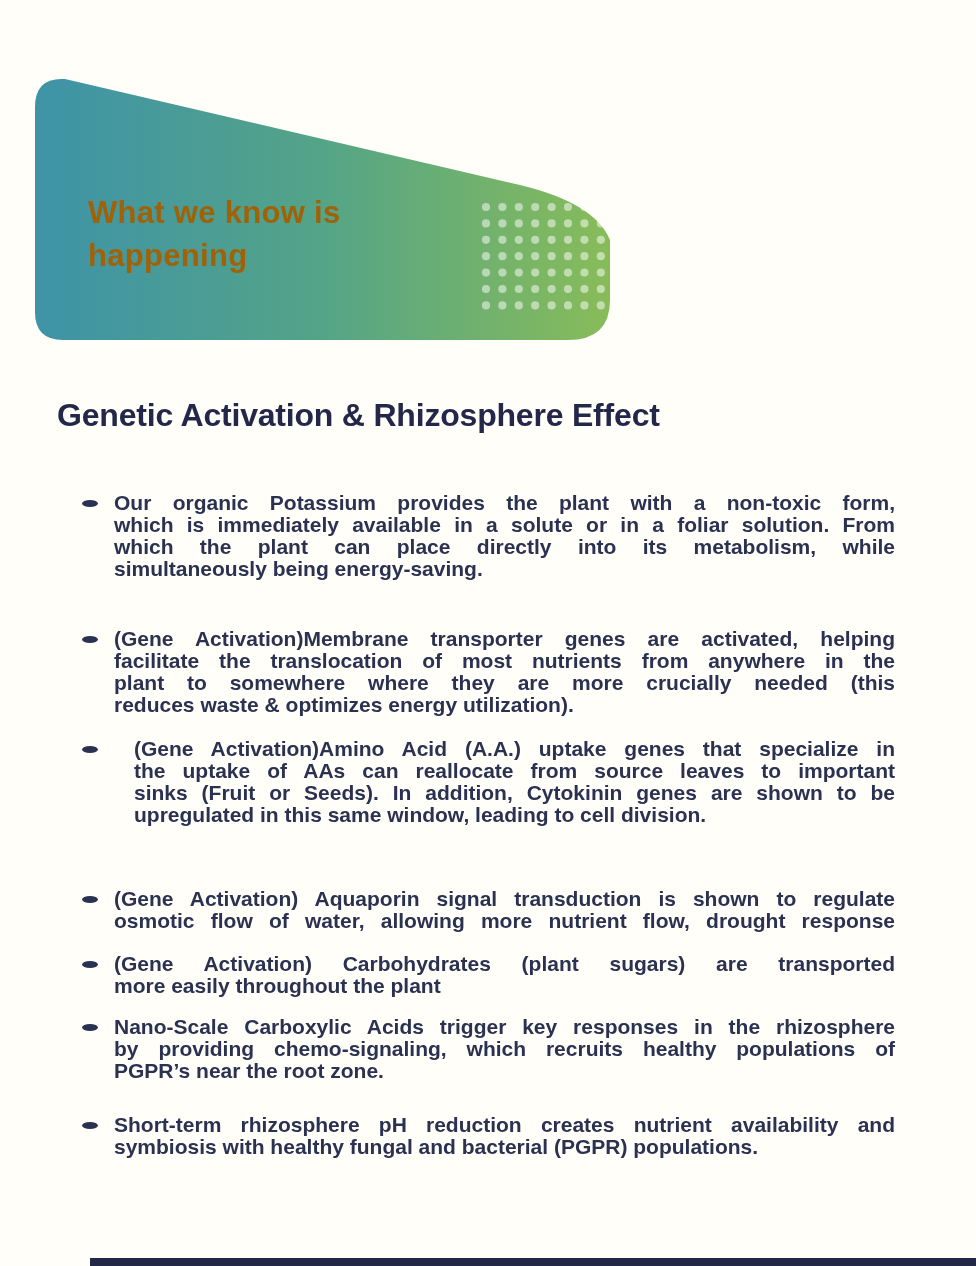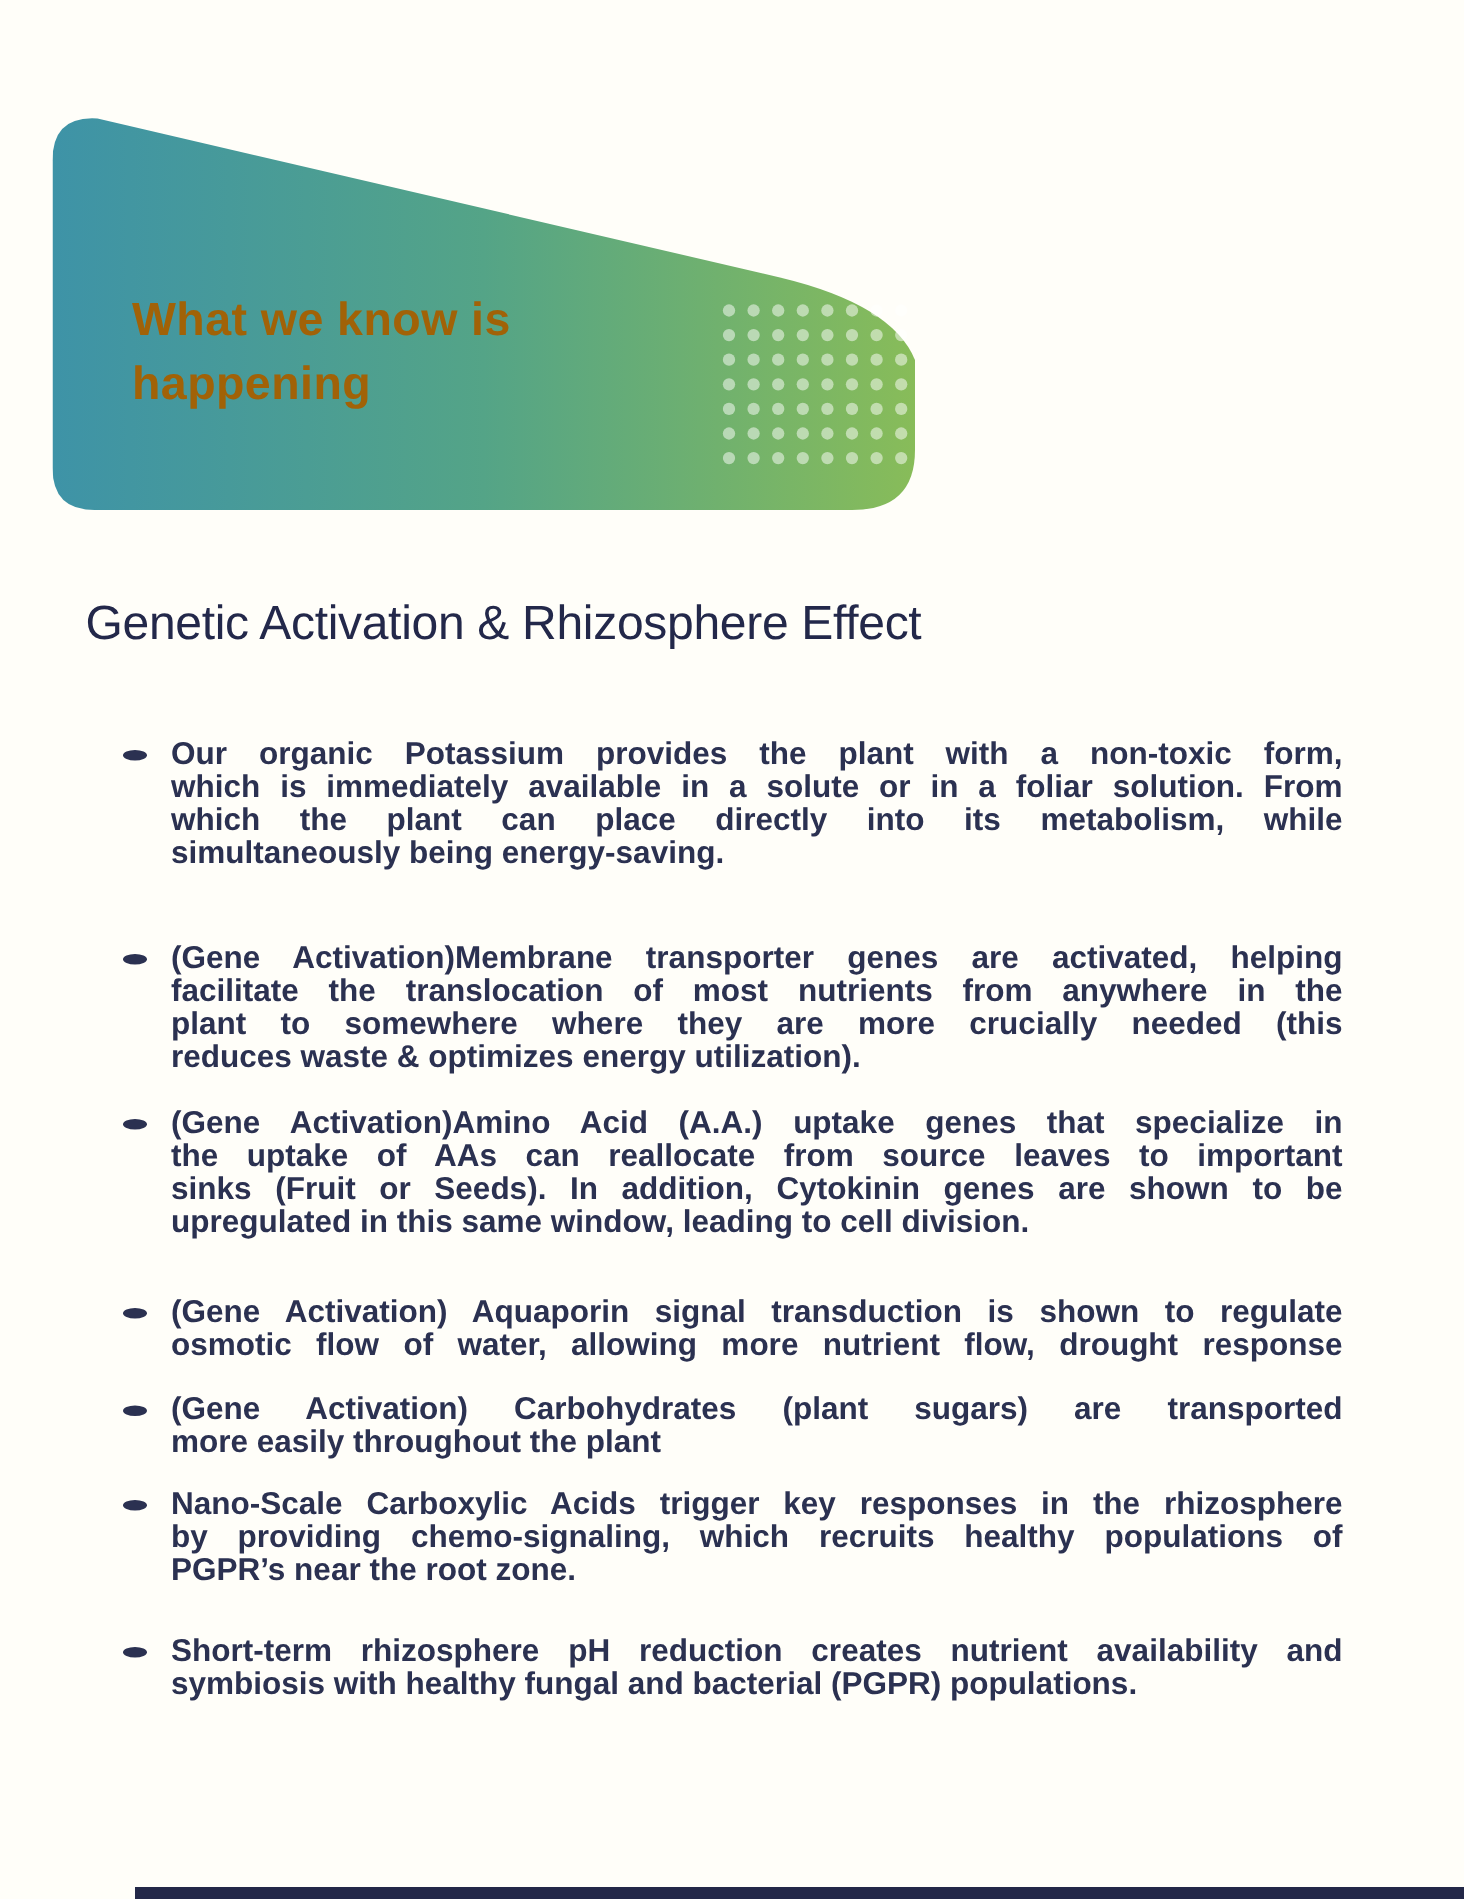--- a/index.html
+++ b/index.html
@@ -12,32 +12,32 @@
   .banner{position:absolute;left:35px;top:75px;width:575px;height:265px;}
   .banner svg{display:block;}
   .banner-title{
     position:absolute;left:53px;top:116px;
     color:#a16207;font-size:31px;font-weight:700;line-height:43px;
     letter-spacing:.3px;
   }
   
   .heading{
     position:absolute;left:57px;top:376px;width:860px;
-    font-size:32px;font-weight:400;letter-spacing:-.2px;
+    font-size:32px;font-weight:700;letter-spacing:-.2px;
     color:#23284A;
   }
   
   .bullets{
     position:absolute;left:82px;top:492px;width:813px;
     color:#2B3151;font-size:21px;line-height:22px;
   }
   .bullet-item{display:flex;align-items:flex-start;font-weight:bold;}
   .bullet-item:nth-child(2){margin-top:48px;}
-  .bullet-item:nth-child(3){margin-top:22px;}
-  .bullet-item:nth-child(4){margin-top:38px;}
+  .bullet-item:nth-child(3){margin-top:22px;gap:20px;}
+  .bullet-item:nth-child(4){margin-top:62px;}
   .bullet-item:nth-child(5){margin-top:21px;}
   .bullet-item:nth-child(6){margin-top:19px;}
   .bullet-item:nth-child(7){margin-top:32px;}
   .bullet-marker{
     flex:0 0 16px;width:7px;height:7px;border-radius:50%;
     background:#2B3151;margin:8px 16px 0 0;
   }
   .bullet-text{flex:1;min-width:0;}
   .line{text-align:justify;text-align-last:justify;}
   .line.last{text-align:center;text-align-last:left;}

